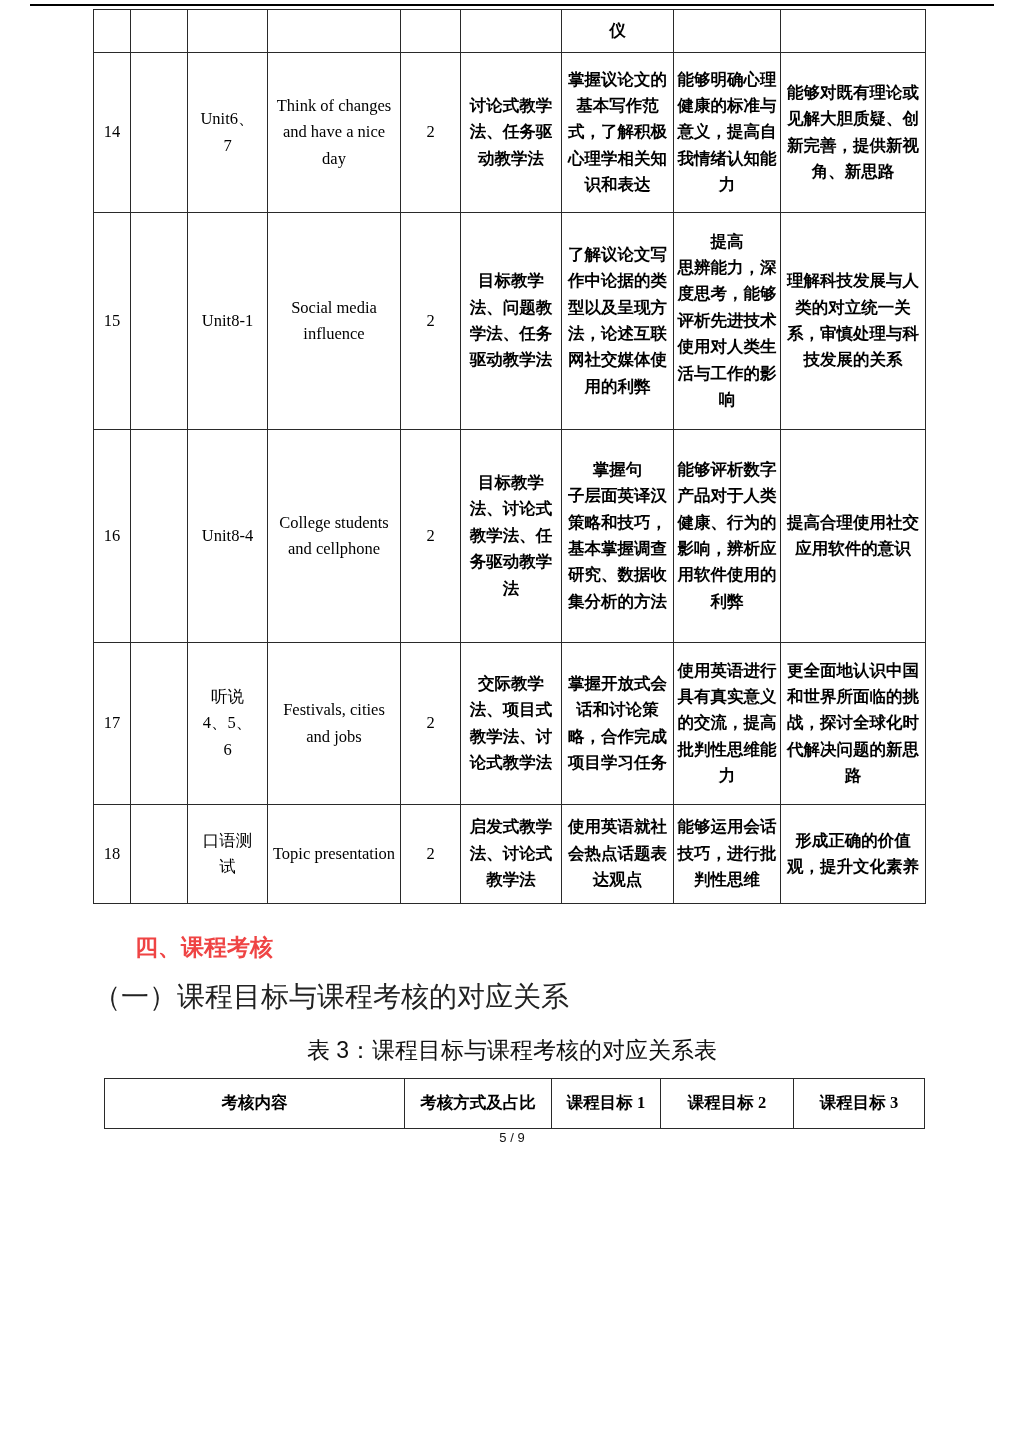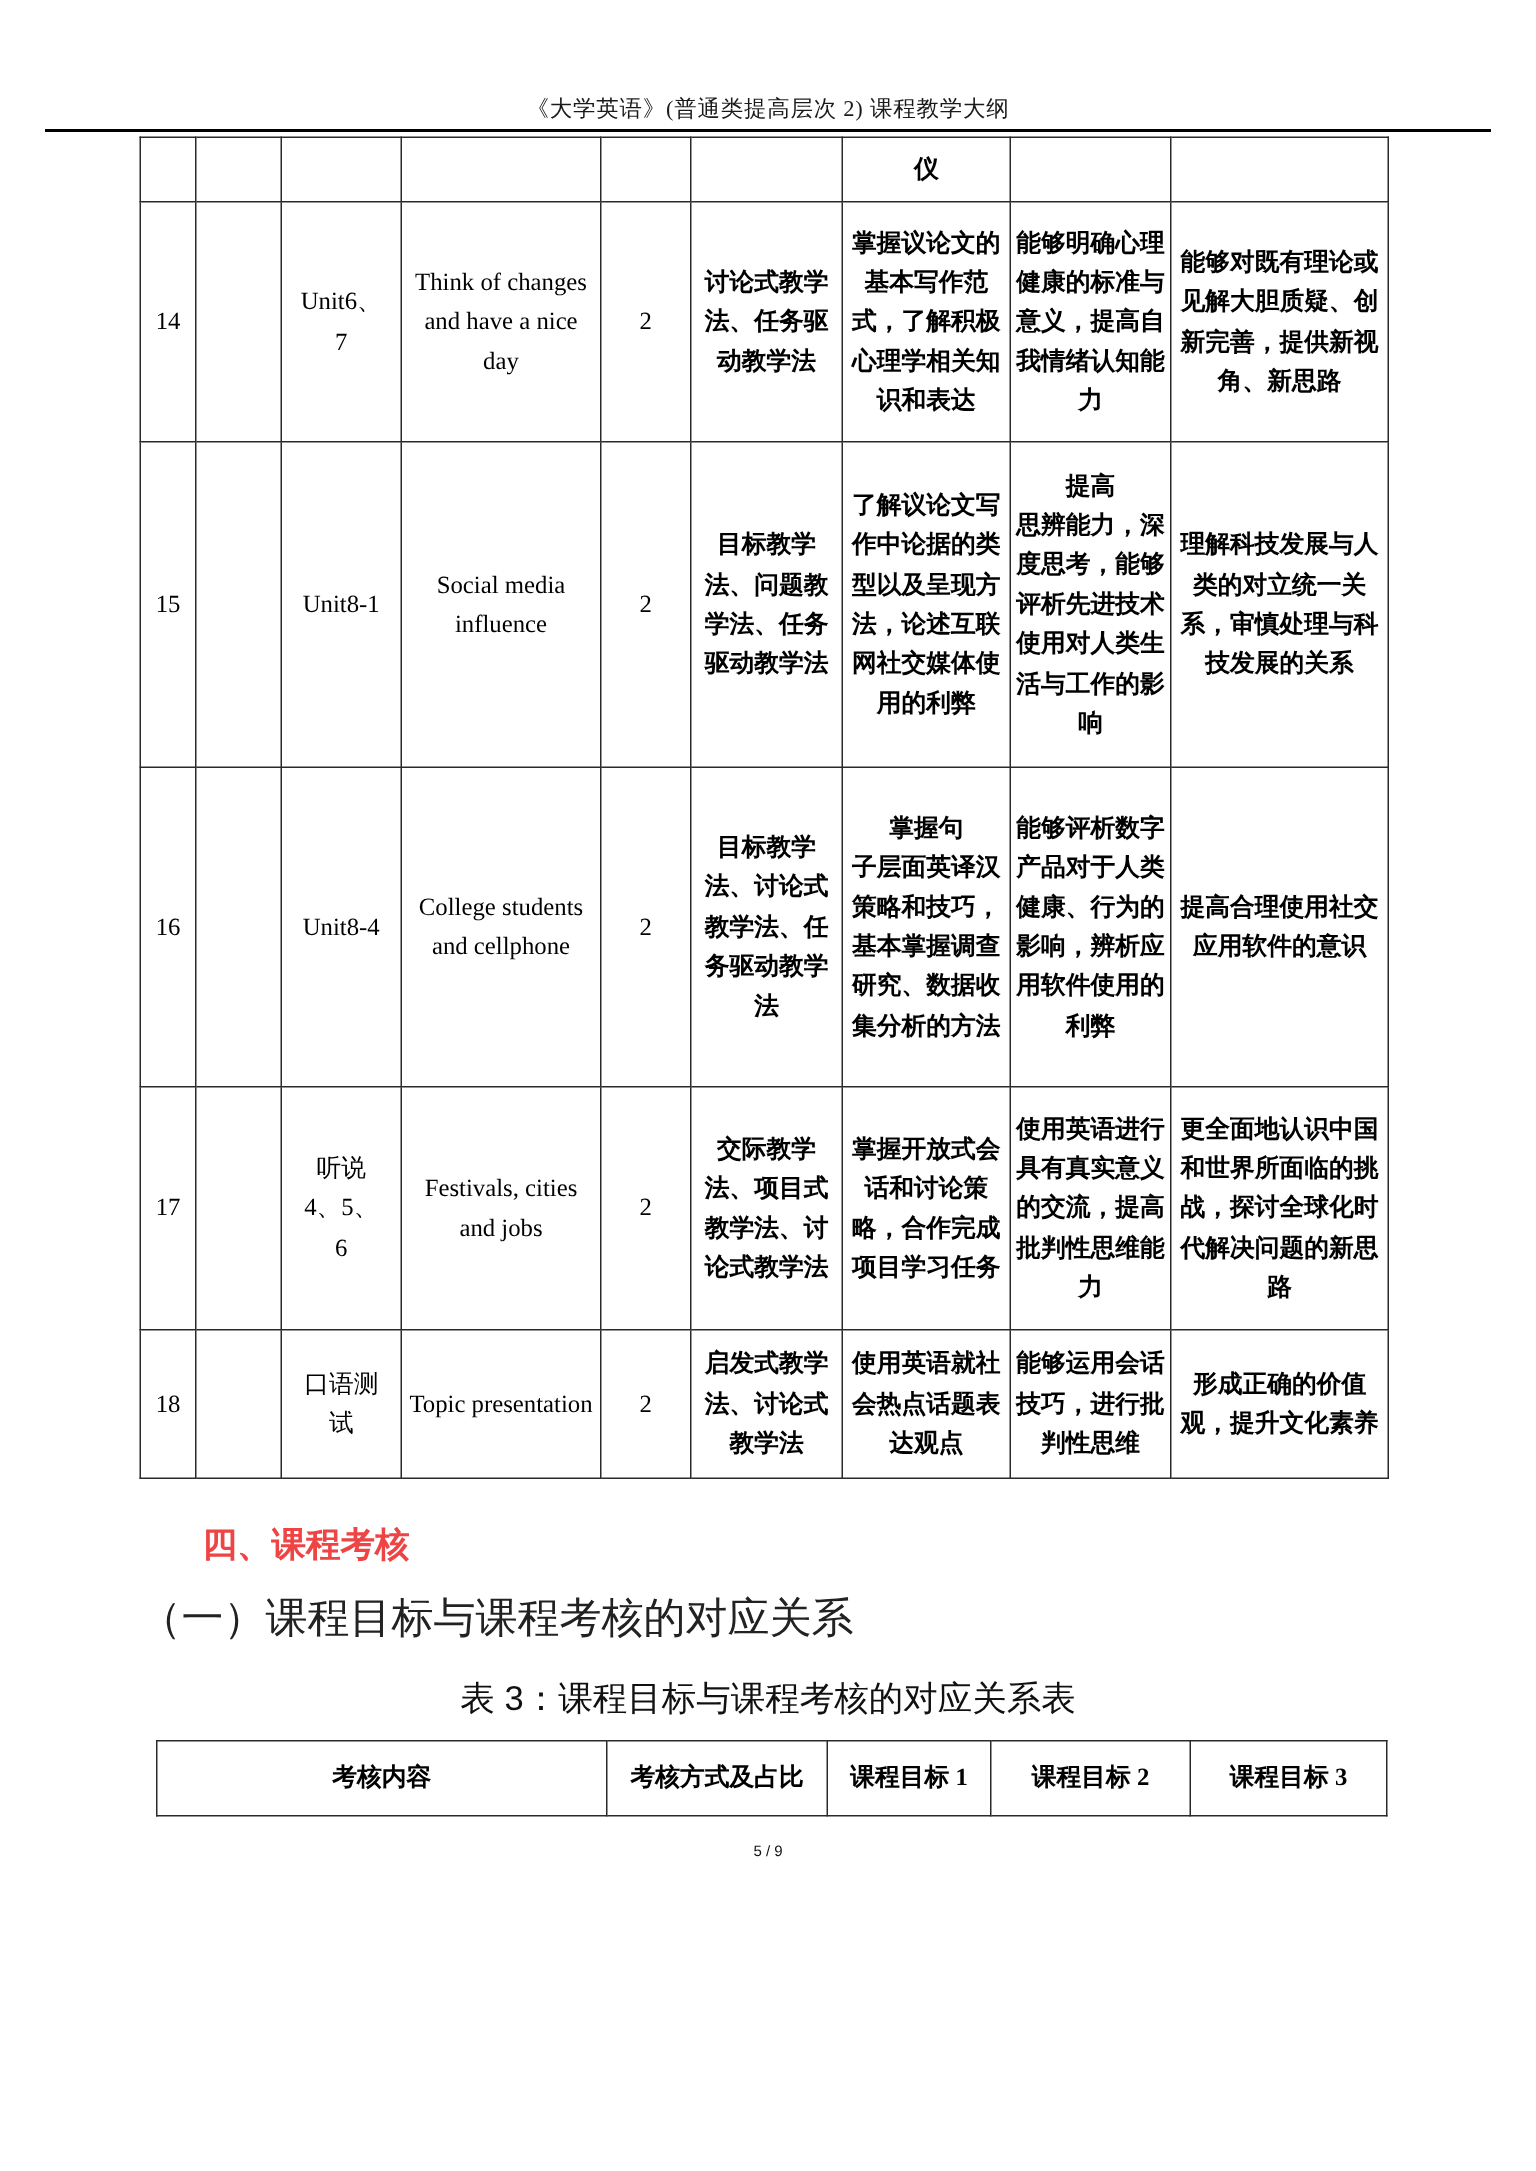--- a/index.html
+++ b/index.html
@@ -41,30 +41,29 @@
     margin:19px 0 0 0; text-align:center; font-size:23px; font-weight:normal;
     font-family:"Liberation Sans","DejaVu Sans",sans-serif; color:#111;
   }
   .assessment { margin:12px 0 0 104px; width:820px; }
   tr.ah { height:50px; }
   tr.ab { height:112px; }
   .assessment .hdr { font-weight:bold; font-size:16.5px; }
   .check { font-size:18px; }
 
   .page-footer {
-    margin-top:18px; text-align:center; font-size:10px; color:#111;
+    margin-top:1px; text-align:center; font-size:13px; color:#111;
     font-family:"Liberation Sans","DejaVu Sans",sans-serif;
   }
 </style>
 </head>
 <body>
 
 <div class="page">
 
-  <div class="doc-header">《大学英语》(普通类提高层次 2) 课程教学大纲</div>
   <div class="header-rule"></div>
 
   <table class="schedule">
     <colgroup>
       <col style="width:37px">
         <col style="width:57px">
         <col style="width:80px">
       <col style="width:133px">
         <col style="width:60px">
         <col style="width:101px">

